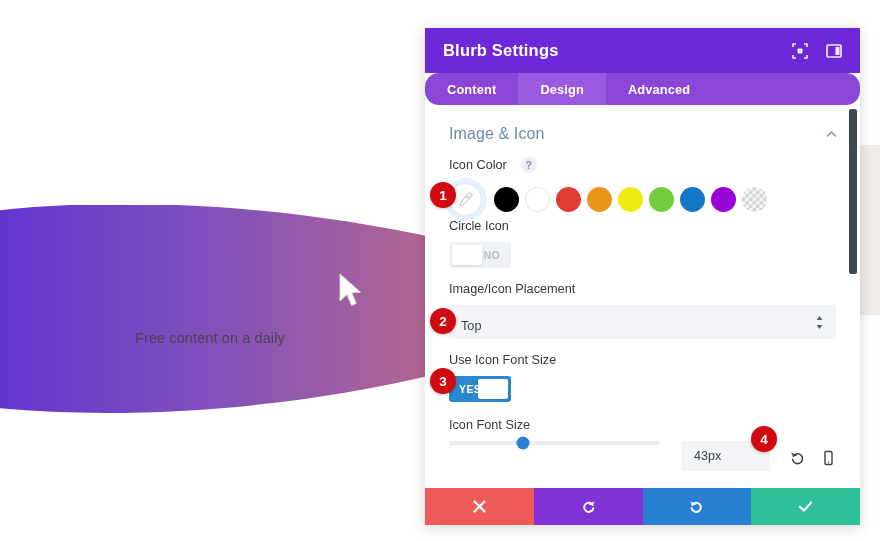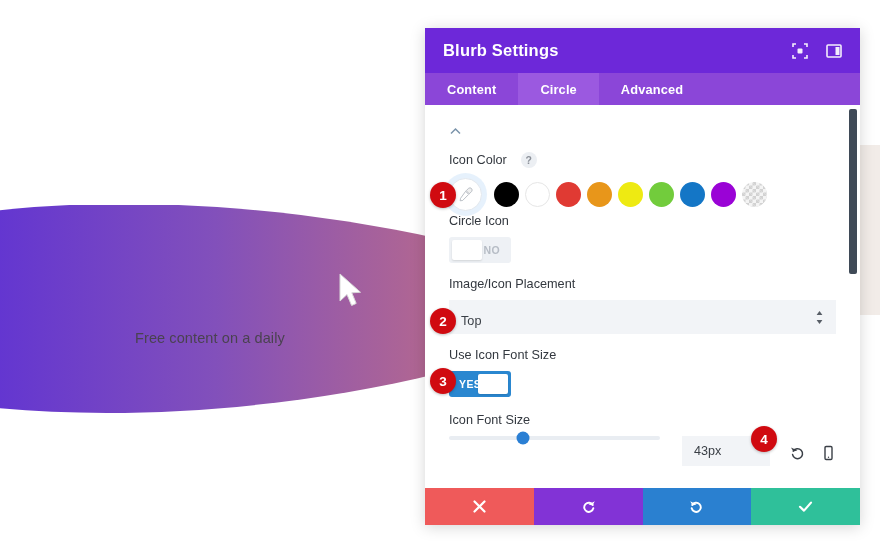--- a/index.html
+++ b/index.html
@@ -60,20 +60,21 @@
     color: #fff; font-size: 16.5px; font-weight: bold;
     letter-spacing: .2px; flex: 1;
   }
   .hdr-icons { display: flex; align-items: center; gap: 18px; }
   .hdr-icon { width: 16px; height: 16px; opacity: .92; cursor: pointer; display: block; }
 
   .tabs {
     height: 32px; flex: 0 0 32px;
     background: #8b46d8;
     display: flex;
+    border-radius: 14px;
   }
   .tab {
     padding: 0 22px; height: 100%;
     display: flex; align-items: center; justify-content: center;
     color: #ffffff; font-size: 12.8px; font-weight: bold;
     letter-spacing: .15px; cursor: pointer;
     white-space: nowrap;
   }
   .tab.active { background: #9b59e0; }
 
@@ -247,27 +248,28 @@
         </svg>
         <svg class="hdr-icon" viewBox="0 0 16 16">
           <rect x="1" y="2" width="14" height="12" rx="1" fill="none" stroke="#ffffff" stroke-width="1.6"></rect>
           <rect x="9.5" y="4" width="4" height="8" fill="#ffffff"></rect>
         </svg>
       </div>
     </div>
 
     <div class="tabs">
       <div class="tab">Content</div>
-      <div class="tab active">Circle</div>
+      <div class="tab active">Design</div>
       <div class="tab">Advanced</div>
     </div>
 
     <div class="panel-body">
 
       <div class="section-head">
+        <div class="section-title">Image &amp; Icon</div>
         <svg class="chev" viewBox="0 0 13 13">
           <path d="M2,8.5 L6.5,4 L11,8.5" fill="none" stroke="#7b94ab" stroke-width="1.5"></path>
         </svg>
       </div>
 
       <div class="field">
         <div class="field-label">
           <span>Icon Color</span>
           <span class="help-dot">?</span>
         </div>

